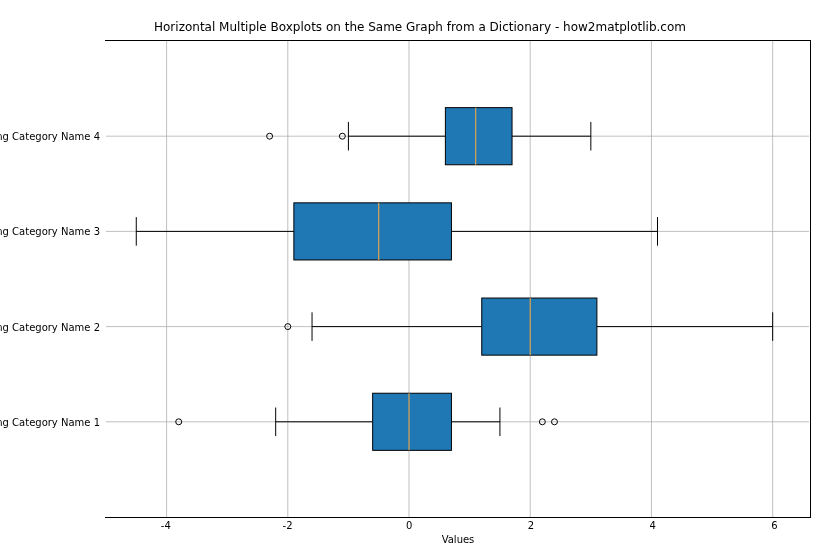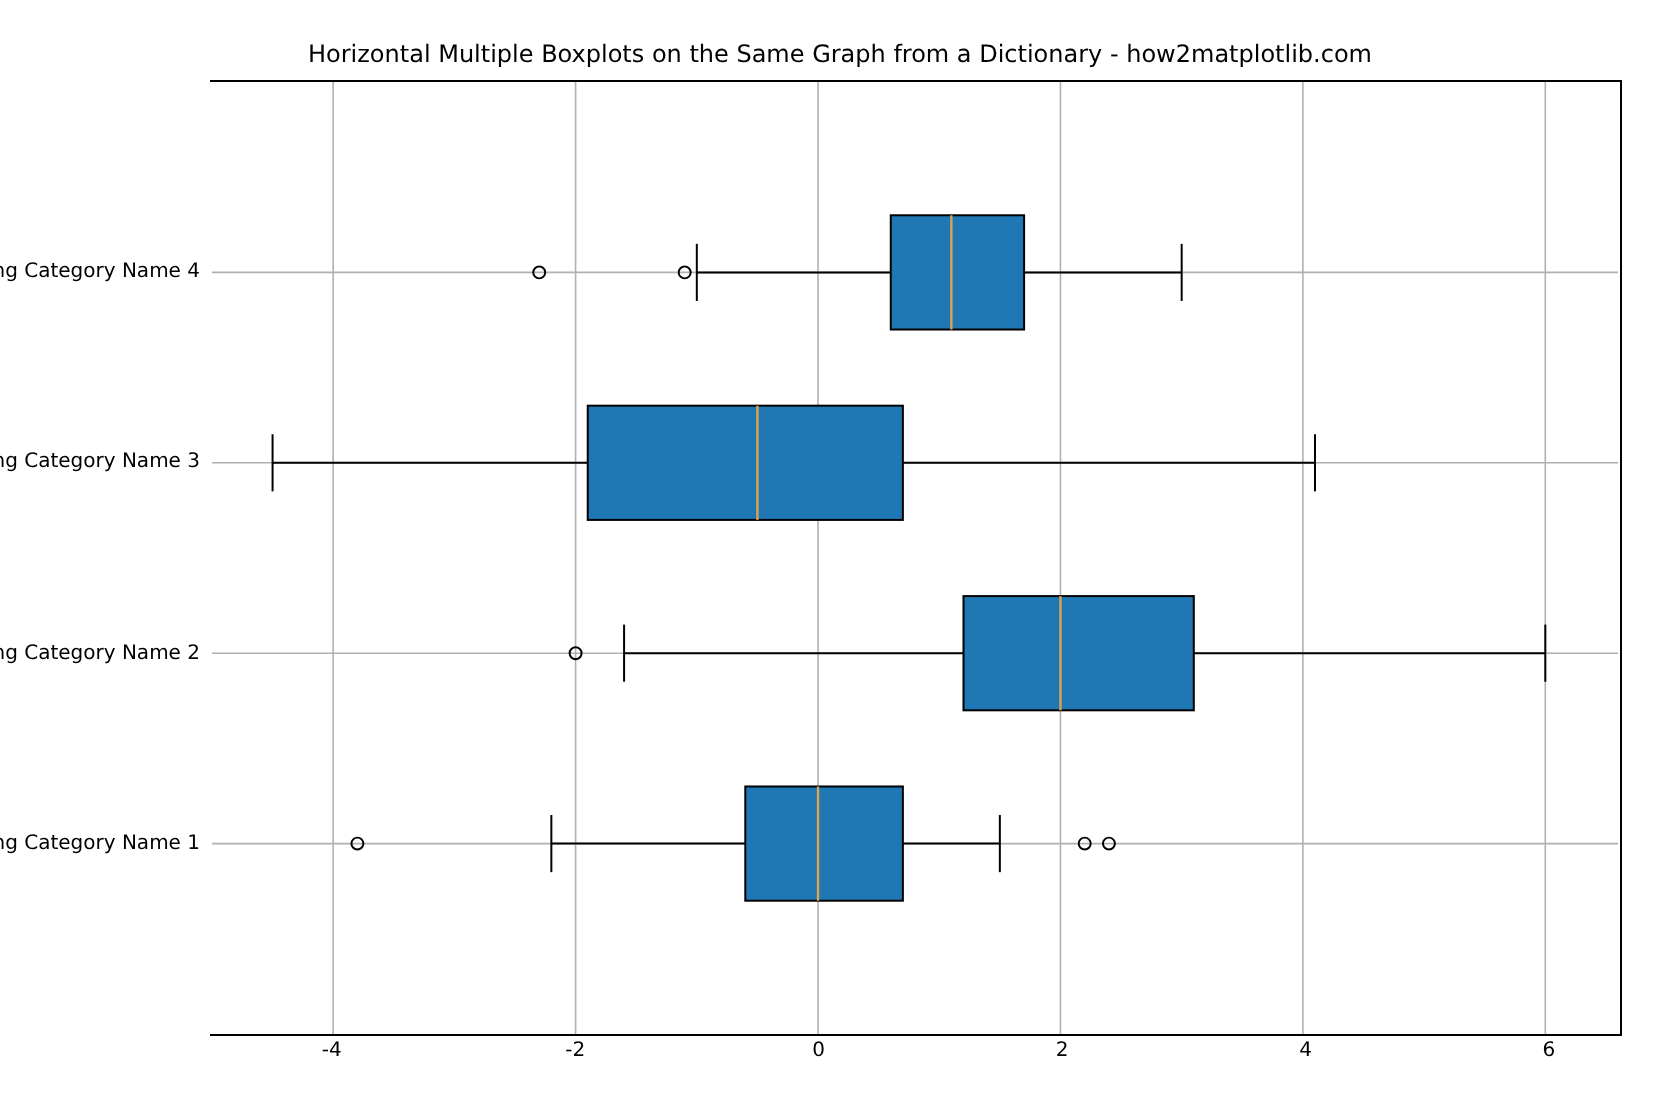--- a/index.html
+++ b/index.html
@@ -114,20 +114,21 @@
         <line x1="243.44827586206898" y1="95.59999999999997" x2="340.8275862068965" y2="95.59999999999997" stroke="#000" stroke-width="1"></line>
         <line x1="407.7758620689655" y1="95.59999999999997" x2="486.89655172413796" y2="95.59999999999997" stroke="#000" stroke-width="1"></line>
         <line x1="243.44827586206898" y1="81.25999999999996" x2="243.44827586206898" y2="109.93999999999997" stroke="#000" stroke-width="1"></line>
         <line x1="486.89655172413796" y1="81.25999999999996" x2="486.89655172413796" y2="109.93999999999997" stroke="#000" stroke-width="1"></line>
         <rect x="340.8275862068965" y="66.91999999999997" width="66.94827586206901" height="57.35999999999999" fill="#1f77b4" stroke="#000" stroke-width="1"></rect>
         <line x1="371.2586206896552" y1="66.91999999999997" x2="371.2586206896552" y2="124.27999999999996" stroke="#dfa34f" stroke-width="1.2"></line>
         <circle cx="164.32758620689657" cy="95.59999999999997" r="3" fill="none" stroke="#000" stroke-width="1"></circle>
         <circle cx="237.36206896551724" cy="95.59999999999997" r="3" fill="none" stroke="#000" stroke-width="1"></circle>
       </svg>
   </div>
+  <div class="xlabel">Values</div>
   <div id="tick-layer">
       <div class="xtick-label" style="left: 165.862px;">-4</div>
       <div class="xtick-label" style="left: 287.586px;">-2</div>
       <div class="xtick-label" style="left: 409.31px;">0</div>
       <div class="xtick-label" style="left: 531.034px;">2</div>
       <div class="xtick-label" style="left: 652.759px;">4</div>
       <div class="xtick-label" style="left: 774.483px;">6</div>
       <div class="ytick-label" style="top: 422.4px;">Long Category Name 1</div>
       <div class="ytick-label" style="top: 326.8px;">Long Category Name 2</div>
       <div class="ytick-label" style="top: 231.2px;">Long Category Name 3</div>

